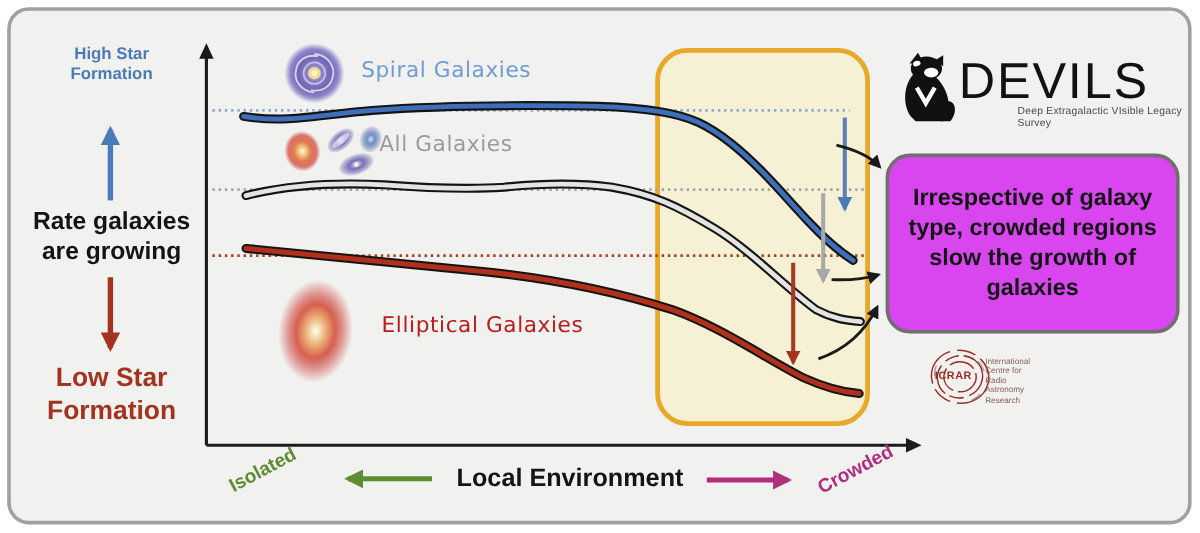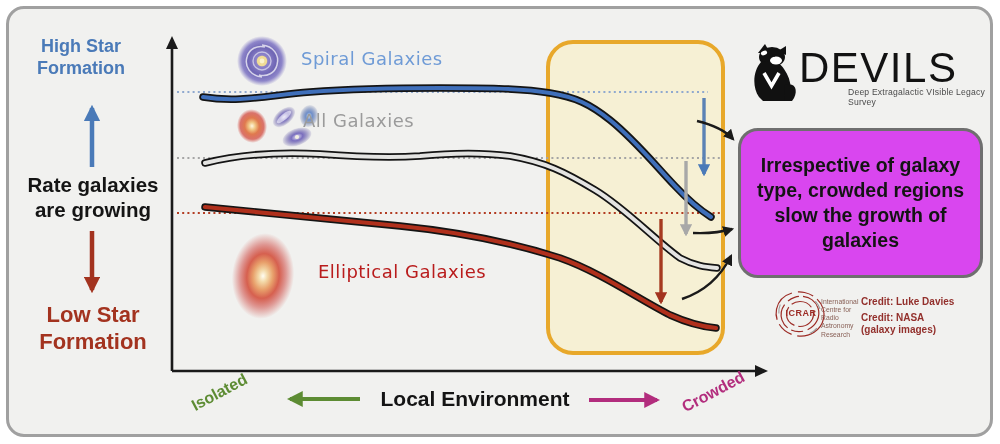--- a/index.html
+++ b/index.html
@@ -3,38 +3,38 @@
 <meta charset="utf-8">
 <style>
   html,body{margin:0;padding:0;background:#ffffff;font-family:"Liberation Sans",sans-serif;}
   #stage{position:relative;width:1000px;height:444px;background:#ffffff;overflow:hidden;}
   .frame{position:absolute;left:6px;top:6px;width:981px;height:425px;background:#f1f1ef;
          border:3.5px solid #a0a0a0;border-radius:18px;}
   svg{position:absolute;left:0;top:0;}
   .txt{position:absolute;line-height:1.22;}
   .pre{white-space:pre-line;}
   .center{text-align:center;}
-  .high-label{left:14px;top:36px;width:134px;font-weight:bold;font-size:18px;color:#4a7ab8;}
+  .high-label{left:26px;top:36px;width:134px;font-weight:bold;font-size:14px;color:#4a7ab8;}
   .rate-label{left:5px;top:172px;width:176px;font-weight:bold;font-size:20.5px;color:#141414;}
   .low-label{left:26px;top:302px;width:134px;font-weight:bold;font-size:22px;color:#a3331f;}
   .series-label{font-size:18px;letter-spacing:0.5px;font-family:"DejaVu Sans",sans-serif;text-align:center;}
   .spiral-label{left:301px;top:48px;color:#6f9bd6;}
-  .all-label{left:303px;top:110px;color:#9b9b9b;}
+  .all-label{left:316px;top:110px;color:#9b9b9b;}
   .elliptical-label{left:318px;top:261px;color:#b91c1c;}
   .local-env{left:340px;top:386px;width:270px;font-weight:bold;font-size:21px;color:#141414;text-align:center;}
   .isolated{left:188px;top:378px;width:80px;font-weight:bold;font-size:16px;color:#5d8c33;
             transform:rotate(-28deg);transform-origin:center;}
   .crowded{left:678px;top:378px;width:86px;font-weight:bold;font-size:16px;color:#b22d7d;
             transform:rotate(-28deg);transform-origin:center;}
   .callout{position:absolute;left:738px;top:128px;width:239px;height:144px;background:#d946ef;
            border:3.5px solid #6f6f6f;border-radius:20px;display:flex;align-items:center;justify-content:center;}
   .callout-text{width:228px;text-align:center;font-weight:bold;font-size:19.5px;line-height:1.28;color:#141414;}
   .devils-title{left:799px;top:42px;font-size:42px;font-weight:500;color:#121212;letter-spacing:1.5px;}
   .devils-subtitle{left:848px;top:87px;font-size:8.6px;color:#4a4a4a;letter-spacing:0.2px;}
-  .icrar-label{left:779px;top:308px;width:44px;text-align:center;font-size:9px;font-weight:bold;color:#9c2b25;letter-spacing:0.5px;}
+  .icrar-label{left:779px;top:308px;width:44px;font-size:9px;font-weight:bold;color:#9c2b25;letter-spacing:0.5px;}
   .icrar-desc{left:821px;top:298px;font-size:6.8px;line-height:1.2;color:#8a6258;}
   .credits{left:861px;top:296px;font-size:10px;font-weight:bold;color:#93302c;line-height:1.2;}
   .credit-line-1{margin-bottom:4px;}
 </style>
 </head>
 <body>
 
 <div id="stage">
   <div class="frame"></div>
 
@@ -200,18 +200,13 @@
   <div class="txt devils-title">DEVILS</div>
   <div class="txt devils-subtitle">Deep Extragalactic VIsible Legacy Survey</div>
 
   <div class="txt icrar-label">ICRAR</div>
   <div class="txt icrar-desc pre">International
 Centre for
 Radio
 Astronomy
 Research</div>
 
-  <div class="txt credits">
-    <div class="credit-line-1">Credit: Luke Davies</div>
-    <div>Credit: NASA</div>
-    <div>(galaxy images)</div>
-  </div>
 </div>
 
 </body></html>

